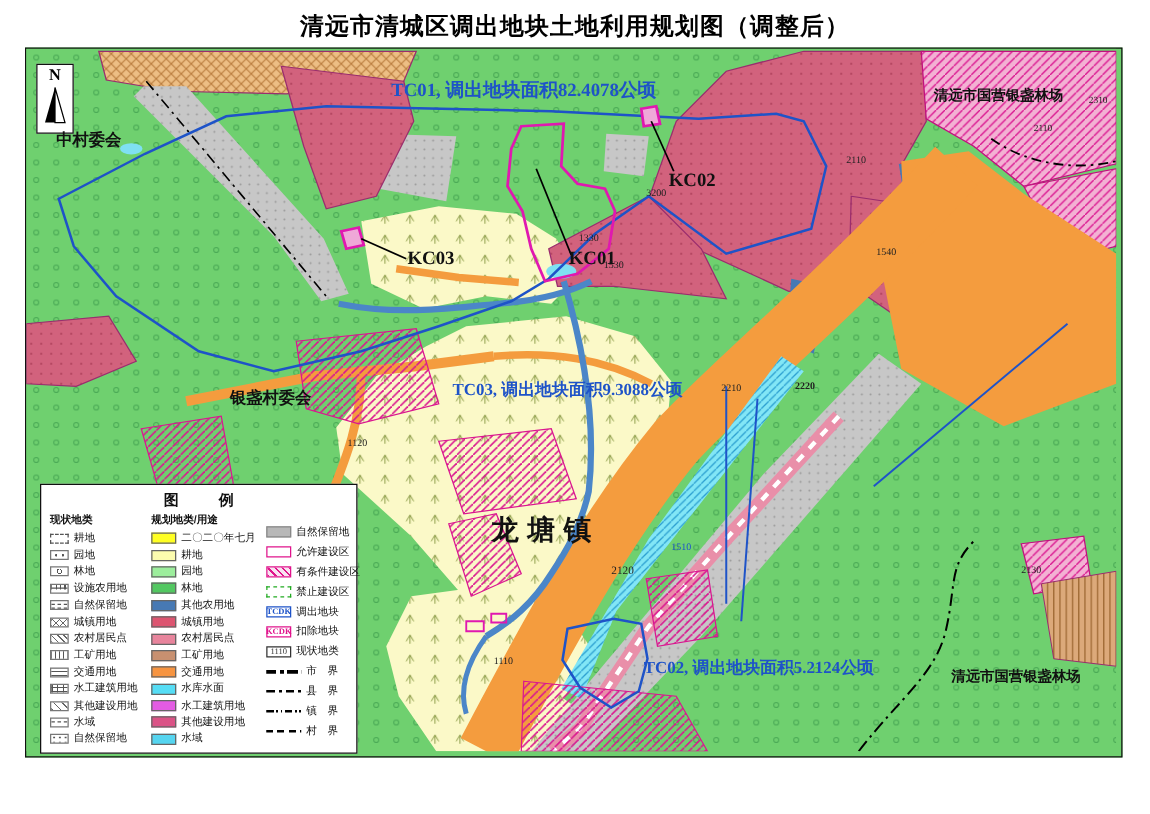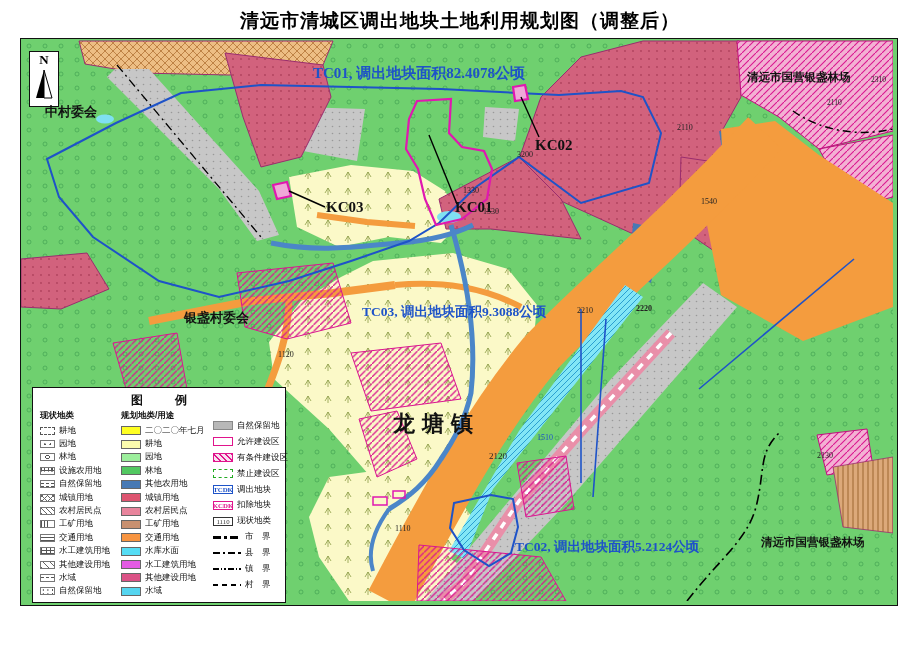--- a/index.html
+++ b/index.html
@@ -236,21 +236,21 @@
     </div>
 
     <div class="lbl lbl-place" style="left:24px;top:66px;font-size:13px;">中村委会</div>
     <div class="lbl lbl-place" style="left:726px;top:33px;font-size:11.5px;">清远市国营银盏林场</div>
     <div class="lbl lbl-place" style="left:163px;top:272px;font-size:13px;">银盏村委会</div>
     <div class="lbl lbl-place" style="left:372px;top:374px;font-size:22px;letter-spacing:7px;text-align:right;">龙塘镇</div>
     <div class="lbl lbl-place" style="left:740px;top:498px;font-size:11.5px;">清远市国营银盏林场</div>
 
     <div class="lbl lbl-blue" style="left:292px;top:27px;font-size:15px;">TC01, 调出地块面积82.4078公顷</div>
     <div class="lbl lbl-blue" style="left:341px;top:266px;font-size:13.5px;">TC03, 调出地块面积9.3088公顷</div>
-    <div class="lbl lbl-blue" style="left:494px;top:488px;font-size:13.5px;margin-top:13px;">TC02, 调出地块面积5.2124公顷</div>
+    <div class="lbl lbl-blue" style="left:494px;top:488px;font-size:13.5px;">TC02, 调出地块面积5.2124公顷</div>
 
     <div class="lbl lbl-kc" style="left:514px;top:99px;">KC02</div>
     <div class="lbl lbl-kc" style="left:305px;top:161px;">KC03</div>
     <div class="lbl lbl-kc" style="left:434px;top:161px;">KC01</div>
 
     <div class="lbl lbl-code" style="left:496px;top:112px;">3200</div>
     <div class="lbl lbl-code" style="left:442px;top:148px;">1330</div>
     <div class="lbl lbl-code" style="left:462px;top:169px;">1530</div>
     <div class="lbl lbl-code" style="left:850px;top:37px;font-size:7.5px;">2310</div>
     <div class="lbl lbl-code" style="left:806px;top:60px;font-size:7.5px;">2110</div>

